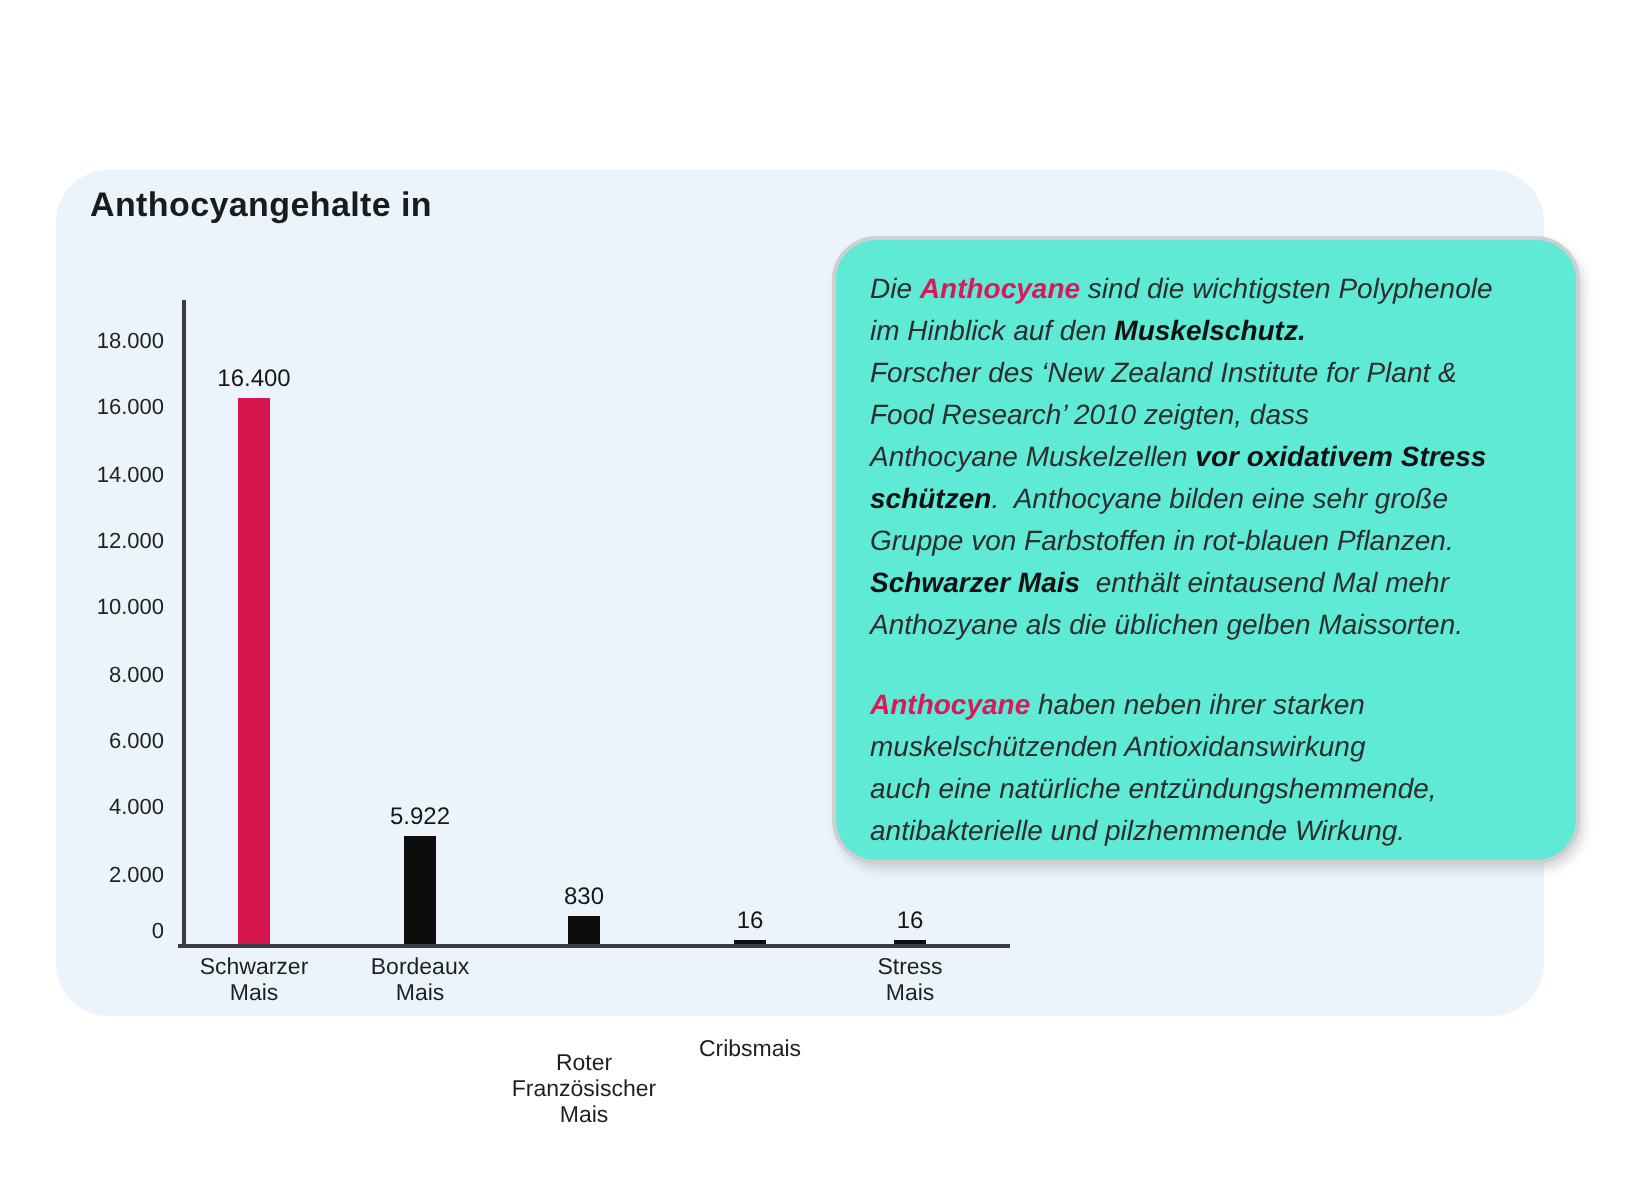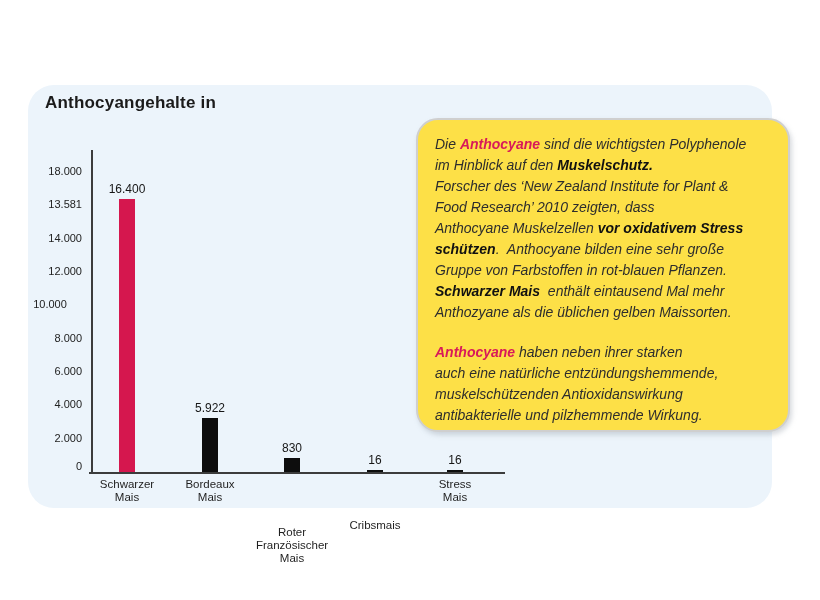--- a/index.html
+++ b/index.html
@@ -63,21 +63,21 @@
     width: 110px;
     text-align: center;
     font-size: 11.5px;
     line-height: 13px;
     color: #1f1f1f;
   }
   .textbox {
     position: absolute;
     left: 416px; top: 118px;
     width: 374px; height: 314px;
-    background: #fde047;
+    background: #5eead4;
     border: 2px solid #cfcfcf;
     border-radius: 22px;
     box-shadow: 2px 3px 5px rgba(140,150,160,0.35);
     padding: 14px 16px 12px 17px;
     font-size: 14px;
     line-height: 21px;
     font-style: italic;
     color: #2d2d2d;
   }
   .textbox .para { margin: 0 0 19px 0; }
@@ -95,24 +95,24 @@
 
   <h1 class="chart-title">
     <span>Anthocyangehalte in</span><br>
   </h1>
 
   <div class="chart-layer">
     <div class="y-axis-line"></div>
     <div class="x-axis-line"></div>
 
   <div class="tick-label" style="top: 165px;">18.000</div>
-      <div class="tick-label" style="top: 198.333px;">13.581</div>
+      <div class="tick-label" style="top: 198.333px;">16.000</div>
       <div class="tick-label" style="top: 231.667px;">14.000</div>
       <div class="tick-label" style="top: 265px;">12.000</div>
-      <div class="tick-label" style="top: 298.333px; text-align: center;">10.000</div>
+      <div class="tick-label" style="top: 298.333px;">10.000</div>
       <div class="tick-label" style="top: 331.667px;">8.000</div>
       <div class="tick-label" style="top: 365px;">6.000</div>
       <div class="tick-label" style="top: 398.333px;">4.000</div>
       <div class="tick-label" style="top: 431.667px;">2.000</div>
       <div class="tick-label" style="top: 460px;">0</div>
       <div class="bar" style="left: 119px; top: 198.667px; width: 16px; height: 273.333px; background: rgb(213, 23, 78);"></div>
       <div class="value-label" style="left: 92px; top: 181.667px;">16.400</div>
       <div class="cat-label" style="left: 72px;">
         <div>Schwarzer</div>
         <div>Mais</div>
@@ -151,19 +151,19 @@
         <div class="tline"><span class="seg-n">Forscher des ‘New Zealand Institute for Plant &amp;</span></div>
         <div class="tline"><span class="seg-n">Food Research’ 2010 zeigten, dass</span></div>
         <div class="tline"><span class="seg-n">Anthocyane Muskelzellen </span><span class="seg-b">vor oxidativem Stress</span></div>
         <div class="tline"><span class="seg-b">schützen</span><span class="seg-n">.  Anthocyane bilden eine sehr große</span></div>
         <div class="tline"><span class="seg-n">Gruppe von Farbstoffen in rot-blauen Pflanzen.</span></div>
         <div class="tline"><span class="seg-b">Schwarzer Mais</span><span class="seg-n">  enthält eintausend Mal mehr</span></div>
         <div class="tline"><span class="seg-n">Anthozyane als die üblichen gelben Maissorten.</span></div>
       </div>
       <div class="para">
         <div class="tline"><span class="seg-pb">Anthocyane</span><span class="seg-n"> haben neben ihrer starken</span></div>
+        <div class="tline"><span class="seg-n">muskelschützenden Antioxidanswirkung</span></div>
         <div class="tline"><span class="seg-n">auch eine natürliche entzündungshemmende,</span></div>
-        <div class="tline"><span class="seg-n">muskelschützenden Antioxidanswirkung</span></div>
         <div class="tline"><span class="seg-n">antibakterielle und pilzhemmende Wirkung.</span></div>
       </div>
     </div>
 
 </div>
 
 </body></html>

